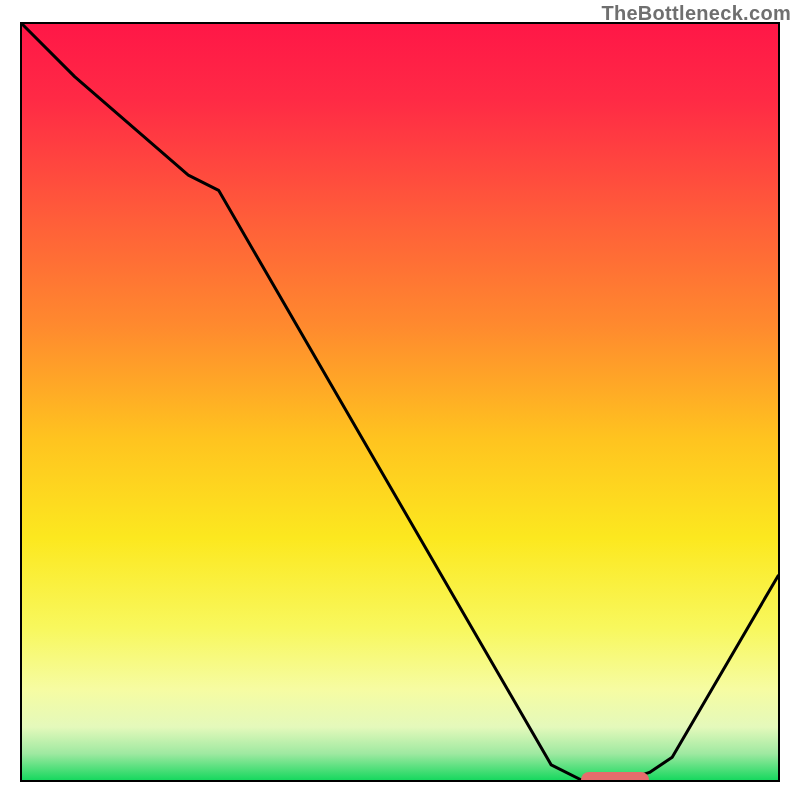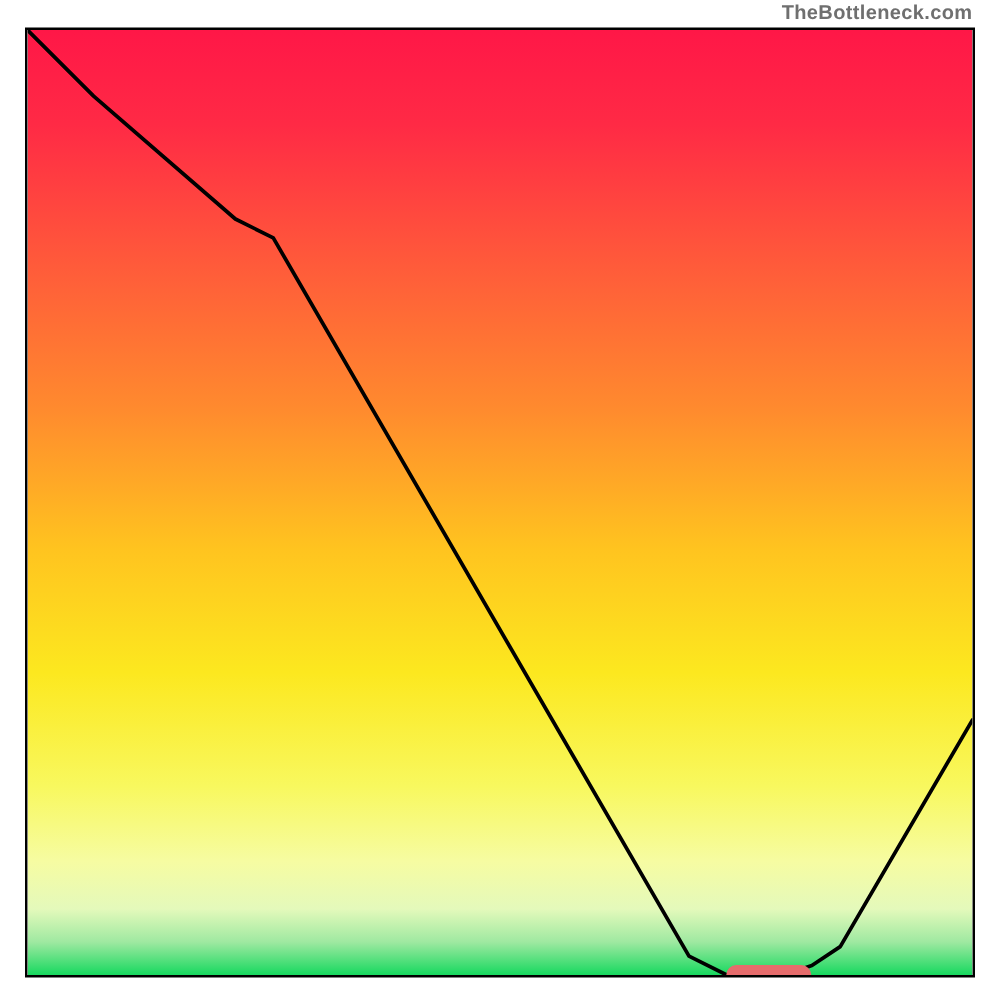--- a/index.html
+++ b/index.html
@@ -22,22 +22,22 @@
     overflow: hidden;
   }
   svg {
     display: block;
     width: 100%;
     height: 100%;
   }
   .watermark {
     position: absolute;
     top: 2px;
-    right: 22px;
-    font-size: 16px;
+    right: 9px;
+    font-size: 20px;
     font-weight: 600;
     color: #6f6f6f;
     letter-spacing: 0.3px;
   }
   .marker {
     position: absolute;
     height: 16px;
     border-radius: 8px;
     background: #e66c6c;
   }

